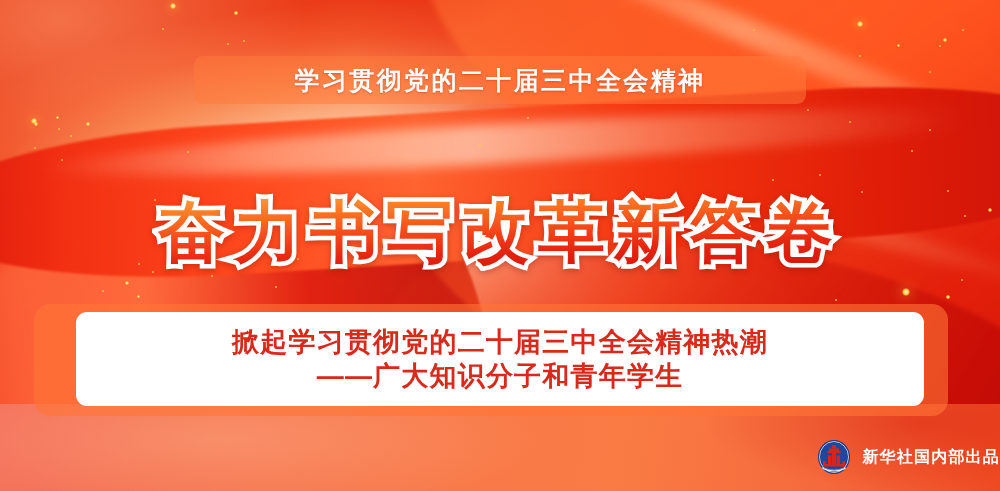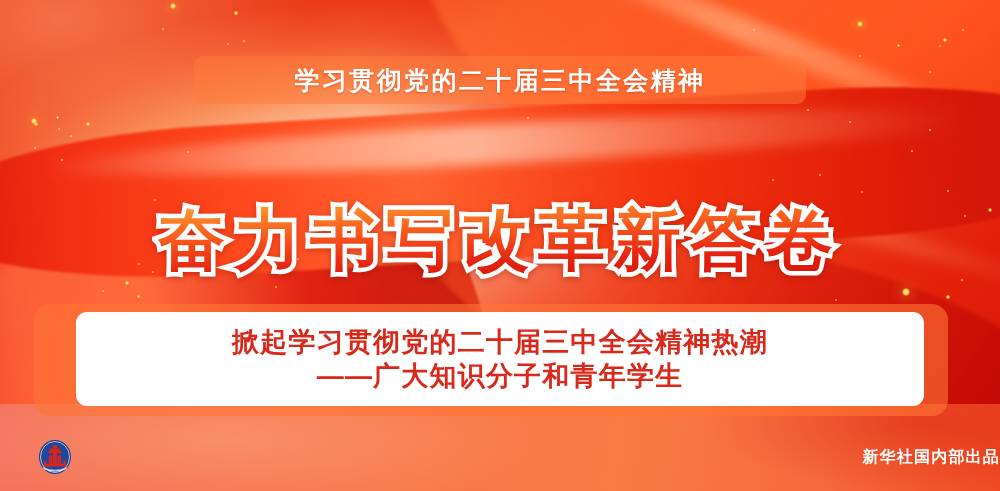--- a/index.html
+++ b/index.html
@@ -151,21 +151,21 @@
     font-weight: bold;
     letter-spacing: 2.4px;
     line-height: 1;
     text-shadow: 0 1px 2px rgba(150,20,0,.30);
     white-space: nowrap;
   }
 
   
   .main-title {
     position: absolute;
-    left: 0; right: 0; top: 204px;
+    left: 0; right: 0; top: 196px;
     text-align: center;
     line-height: 1;
     white-space: nowrap;
   }
   .main-title .tstack {
     position: relative;
     display: inline-block;
     font-size: 67px;
     font-weight: bold;
     letter-spacing: 9px;
@@ -218,21 +218,21 @@
   }
   .sub-line-1 { font-size: 27px; letter-spacing: 1.2px; }
   .sub-line-2 { font-size: 27px; letter-spacing: 1.2px; }
 
   
   .footer {
     position: absolute;
     left: 0; right: 0; bottom: 16px;
     display: flex;
     align-items: center;
-    justify-content: space-between;
+    justify-content: flex-end;
     gap: 11px;
     margin-left: 38px;
   }
   .footer .logo {
     width: 34px; height: 36px;
     flex: 0 0 auto;
   }
   .footer .credit {
     color: #ffffff;
     font-size: 16px;

